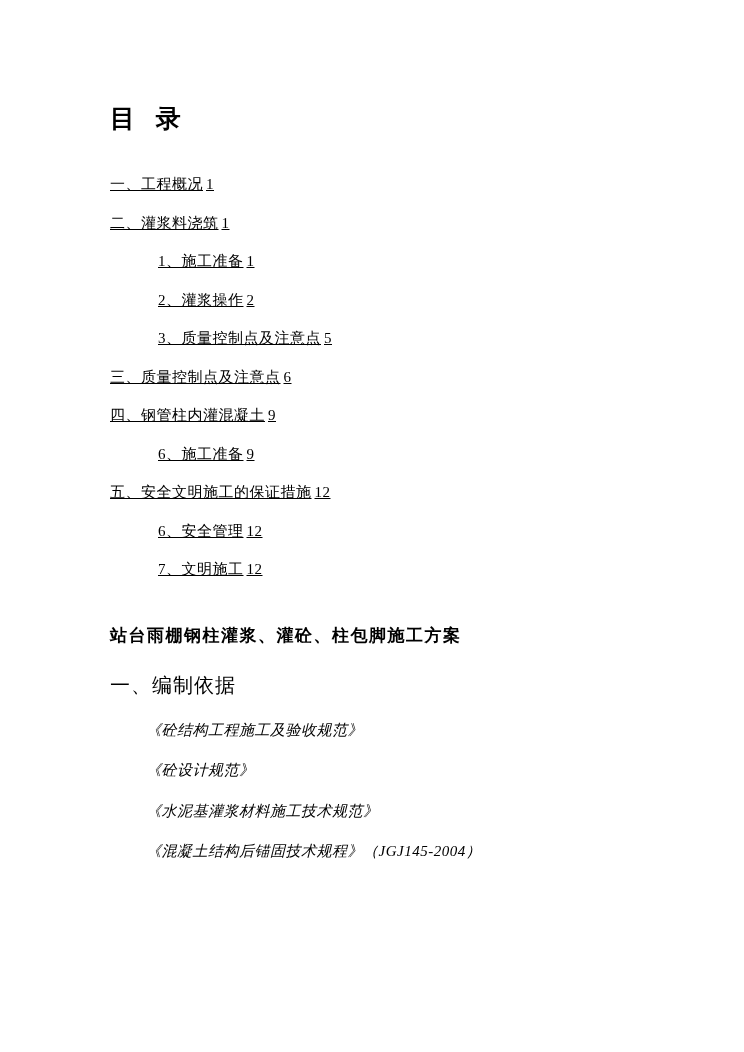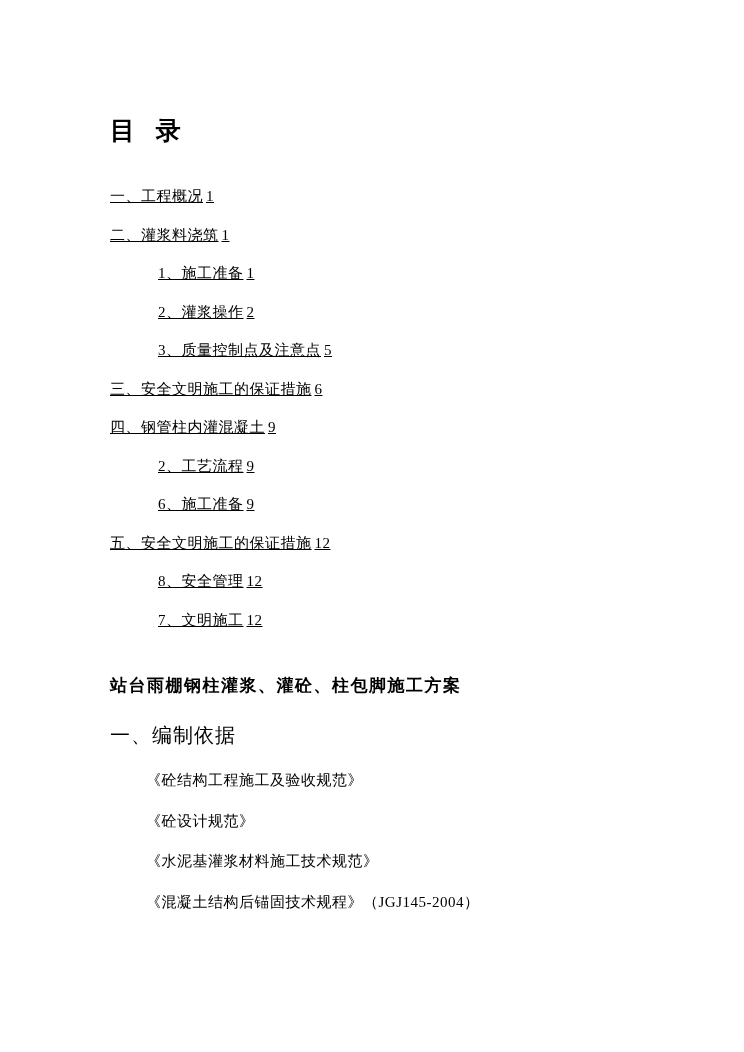--- a/index.html
+++ b/index.html
@@ -20,21 +20,21 @@
     height: 1052px;
     box-sizing: border-box;
     padding: 100px 88px 0 110px;
     position: relative;
   }
   .toc-title {
     font-family: "DejaVu Serif", "Liberation Serif", serif;
     font-size: 25px;
     font-weight: bold;
     letter-spacing: 6px;
-    margin: 16px 0 42px 0;
+    margin: 4px 0 42px 0;
     line-height: 1.2;
   }
   .toc-list {
     margin: 0;
     padding: 0;
     list-style: none;
     text-decoration: underline;
   }
   .toc-item {
     font-size: 15px;
@@ -70,20 +70,21 @@
     padding: 0;
     list-style: none;
   }
   .ref-item {
     font-size: 15px;
     line-height: 1.1;
     margin-bottom: 24px;
     padding-left: 36px;
     letter-spacing: 0.5px;
     white-space: nowrap;
+    font-style: italic;
   }
 </style>
 </head>
 <body>
 
 <div class="page">
 
   <h1 class="toc-title">目 录</h1>
 
   <ul class="toc-list">
@@ -96,36 +97,33 @@
     <li class="toc-item level-2">
       <span>1、施工准备</span><span class="page-num">1</span>
     </li>
     <li class="toc-item level-2">
       <span>2、灌浆操作</span><span class="page-num">2</span>
     </li>
     <li class="toc-item level-2">
       <span>3、质量控制点及注意点</span><span class="page-num">5</span>
     </li>
     <li class="toc-item level-1">
-      <span>三、安全文明施工的保证措施</span><span class="page-num">6</span>
+      <span>三、质量控制点及注意点</span><span class="page-num">6</span>
     </li>
     <li class="toc-item level-1">
       <span>四、钢管柱内灌混凝土</span><span class="page-num">9</span>
-    </li>
-    <li class="toc-item level-2">
-      <span>2、工艺流程</span><span class="page-num">9</span>
     </li>
     <li class="toc-item level-2">
       <span>6、施工准备</span><span class="page-num">9</span>
     </li>
     <li class="toc-item level-1">
       <span>五、安全文明施工的保证措施</span><span class="page-num">12</span>
     </li>
     <li class="toc-item level-2">
-      <span>8、安全管理</span><span class="page-num">12</span>
+      <span>6、安全管理</span><span class="page-num">12</span>
     </li>
     <li class="toc-item level-2">
       <span>7、文明施工</span><span class="page-num">12</span>
     </li>
   </ul>
 
   <h2 class="doc-title">站台雨棚钢柱灌浆、灌砼、柱包脚施工方案</h2>
 
   <h3 class="section-heading">一、编制依据</h3>
 

